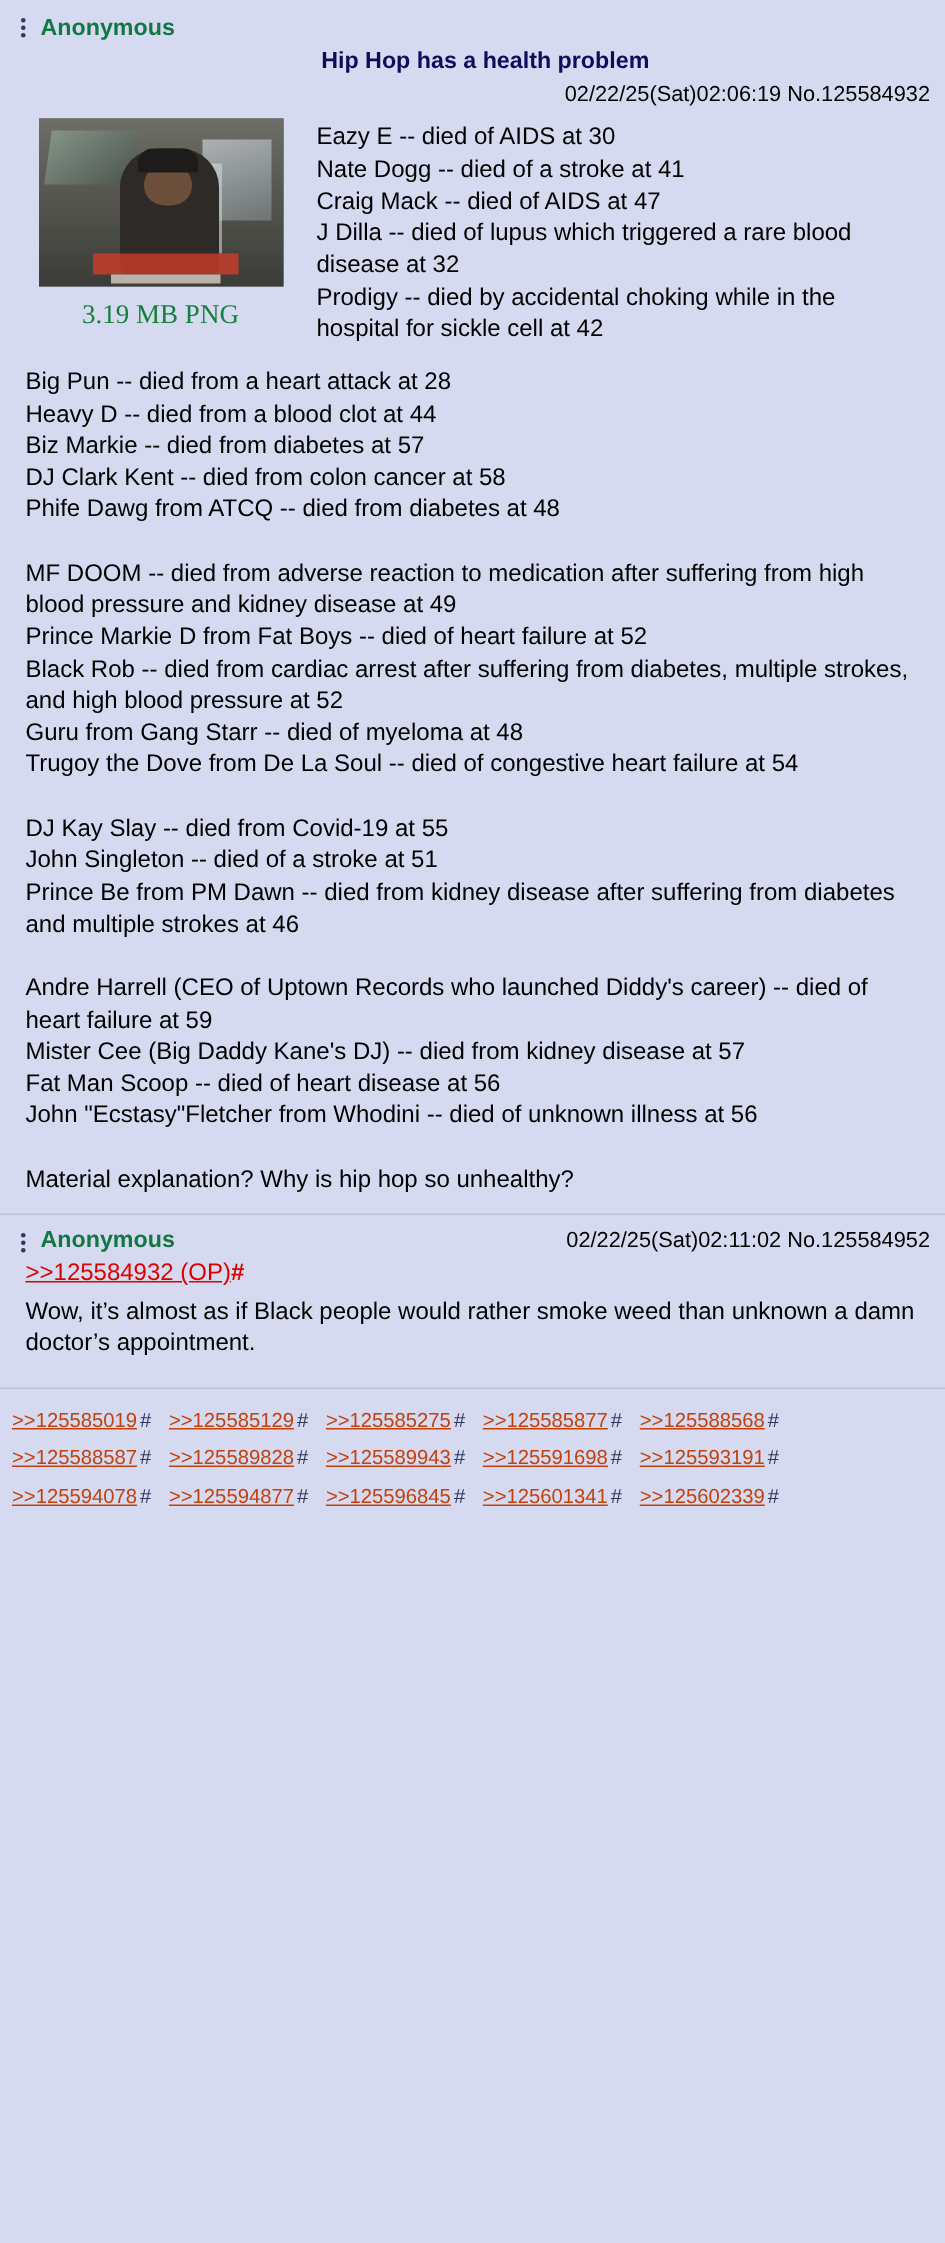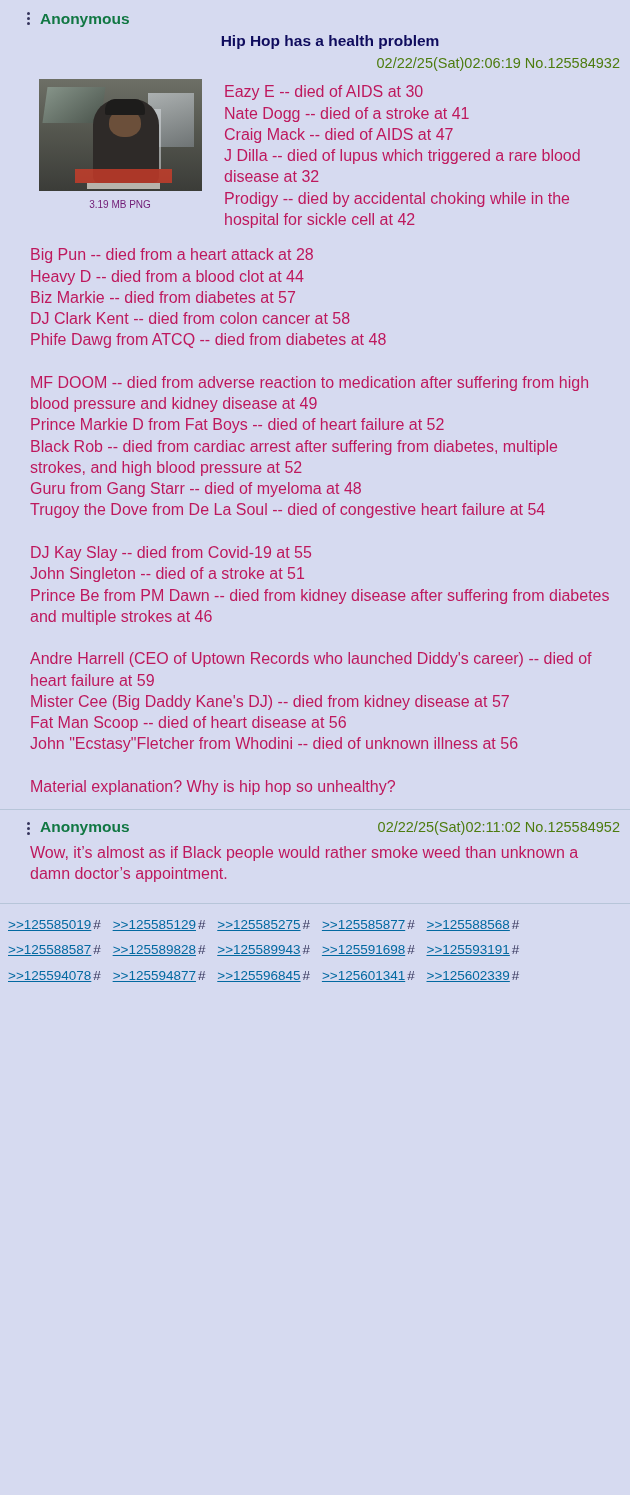--- a/index.html
+++ b/index.html
@@ -15,21 +15,21 @@
     background: #d6daf0;
   }
   .page {
     width: 630px;
     min-height: 1495px;
     background: #d6daf0;
     position: relative;
   }
   .post {
     background: #d6daf0;
-    padding: 8px 10px 4px 22px;
+    padding: 8px 10px 4px 9px;
     position: relative;
   }
   .post.reply {
     background: #d6daf0;
     border-top: 1px solid #b7c5d9;
   }
   .post-header {
     position: relative;
     padding-left: 18px;
     line-height: 1.35;
@@ -60,21 +60,21 @@
   .subject {
     color: #0f0c5d;
     font-weight: bold;
     font-size: 15.5px;
     display: block;
     margin-top: 1px;
     text-align: center;
   }
   .meta-line {
     text-align: right;
-    color: #4d7c0f;
+    color: #000000;
     font-size: 14.5px;
     margin-top: 2px;
   }
   .reply-header {
     display: flex;
     align-items: baseline;
     justify-content: space-between;
     padding-left: 18px;
     position: relative;
   }
@@ -156,28 +156,29 @@
     background: rgba(215,60,40,.75);
   }
   .thumb .text-strip2 {
     position: absolute;
     left: 48px; bottom: 2px;
     right: 42px;
     height: 6px;
     background: rgba(235,230,220,.7);
   }
   .filesize {
-    font-size: 10px;
-    color: #701a75;
+    font-size: 18px;
+    color: #15803d;
     margin-top: 8px;
     display: block;
+    font-family: Liberation Serif, serif;
   }
   .message {
     font-size: 16px;
-    color: #be185d;
+    color: #000000;
     line-height: 1.33;
     padding: 6px 8px 8px 8px;
     white-space: pre-wrap;
     word-wrap: break-word;
   }
   .message-top {
     padding-top: 8px;
   }
   .clearfix::after { content: ""; display: block; clear: both; }
   .quotelink {
@@ -193,21 +194,21 @@
   }
   .backlinks {
     border-top: 1px solid #b7c5d9;
     background: #d6daf0;
     padding: 8px 8px 10px 8px;
     font-size: 13.5px;
     line-height: 1.9;
     color: #34345c;
   }
   .backlinks a {
-    color: #0369a1;
+    color: #c2410c;
     margin-right: 2px;
   }
   .backlinks .bl-hash {
     color: #34345c;
     text-decoration: none;
     margin-right: 8px;
   }
   .spacer { height: 6px; }
 </style>
 </head>
@@ -283,20 +284,23 @@
           <span></span>
           <span></span>
       </div>
       <span class="name">Anonymous</span>
       <div class="meta-line">
         <span>02/22/25(Sat)02:11:02</span>
         <span>No.125584952</span>
       </div>
     </div>
 
+    <div class="quote-op-line">
+      <a class="quotelink" href="#">&gt;&gt;125584932 (OP)</a><a class="hash" href="#">#</a>
+    </div>
     <div class="message">Wow, it’s almost as if Black people would rather smoke weed than unknown a damn doctor’s appointment.</div>
   </div>
 
   <div class="spacer"></div>
 
   <div class="backlinks" id="backlinks"><a href="#">&gt;&gt;125585019</a><a href="#" class="bl-hash">#</a> <a href="#">&gt;&gt;125585129</a><a href="#" class="bl-hash">#</a> <a href="#">&gt;&gt;125585275</a><a href="#" class="bl-hash">#</a> <a href="#">&gt;&gt;125585877</a><a href="#" class="bl-hash">#</a> <a href="#">&gt;&gt;125588568</a><a href="#" class="bl-hash">#</a> <a href="#">&gt;&gt;125588587</a><a href="#" class="bl-hash">#</a> <a href="#">&gt;&gt;125589828</a><a href="#" class="bl-hash">#</a> <a href="#">&gt;&gt;125589943</a><a href="#" class="bl-hash">#</a> <a href="#">&gt;&gt;125591698</a><a href="#" class="bl-hash">#</a> <a href="#">&gt;&gt;125593191</a><a href="#" class="bl-hash">#</a> <a href="#">&gt;&gt;125594078</a><a href="#" class="bl-hash">#</a> <a href="#">&gt;&gt;125594877</a><a href="#" class="bl-hash">#</a> <a href="#">&gt;&gt;125596845</a><a href="#" class="bl-hash">#</a> <a href="#">&gt;&gt;125601341</a><a href="#" class="bl-hash">#</a> <a href="#">&gt;&gt;125602339</a><a href="#" class="bl-hash">#</a> </div>
 
 </div>
 
 </body></html>

